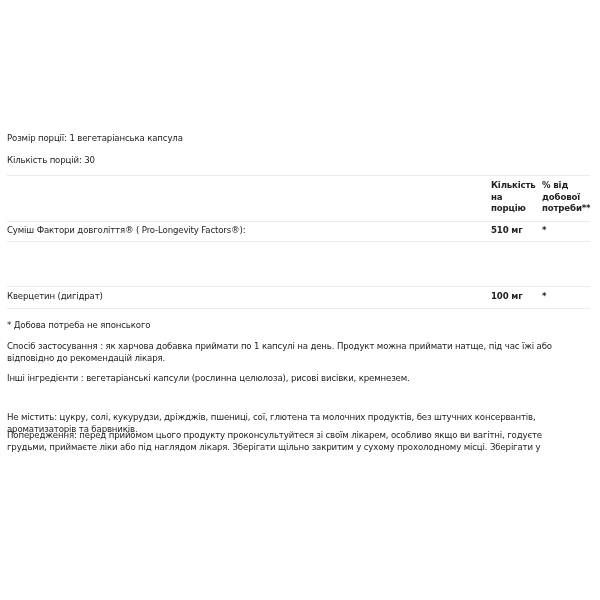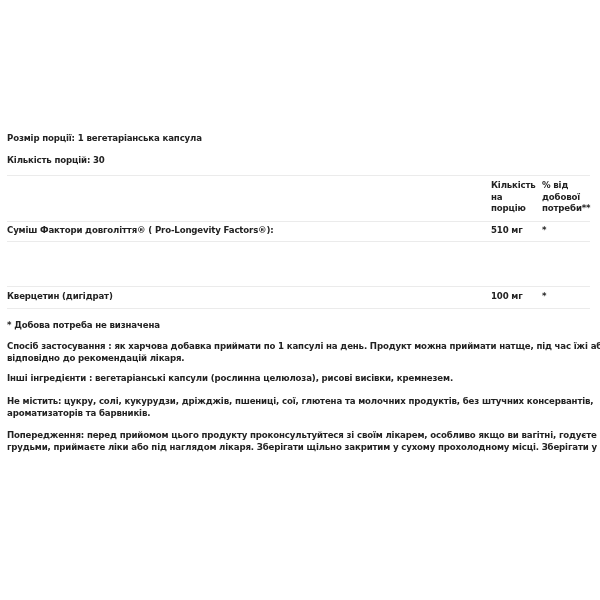--- a/index.html
+++ b/index.html
@@ -1,18 +1,18 @@
 <!DOCTYPE html>
 <html><head>
   <meta charset="utf-8">
   <style>
     html, body { margin:0; padding:0; background:#ffffff; }
     body { width:600px; height:600px; position:relative; overflow:hidden;
            font-family:"DejaVu Sans", "Liberation Sans", sans-serif; color:#222222; }
-    .t { position:absolute; left:7px; font-size:8.6px; font-weight:bold; line-height:11.5px; letter-spacing:-0.15px; white-space:nowrap; }
+    .t { position:absolute; left:7px; font-size:8.6px; font-weight:normal; line-height:11.5px; letter-spacing:-0.15px; white-space:nowrap; }
     .hr { position:absolute; left:7px; width:583px; height:1px; background:#ebebeb; }
     .col1 { position:absolute; left:491px; font-size:8.6px; font-weight:bold; line-height:11.5px; letter-spacing:-0.15px; }
     .col2 { position:absolute; left:542px; font-size:8.6px; font-weight:bold; line-height:11.5px; letter-spacing:-0.15px; }
   </style>
 </head>
 <body>
 
 <div>
   <div class="t" style="top:133px">Розмір порції: 1 вегетаріанська капсула</div>
   <div class="t" style="top:155px">Кількість порцій: 30</div>
@@ -37,30 +37,30 @@
 
   <div class="t" style="top:246px">
   </div>
   <div class="hr" style="top:286px"></div>
 
   <div class="t" style="top:291px">Кверцетин (дигідрат)</div>
   <div class="col1" style="top:291px">100 мг</div>
   <div class="col2" style="top:291px">*</div>
   <div class="hr" style="top:308px"></div>
 
-  <div class="t" style="top:320px">* Добова потреба не визначена</div>
+  <div class="t" style="top:320px">* Добова потреба не японського</div>
 
   <div class="t" style="top:341px">
     <div>Спосіб застосування : як харчова добавка приймати по 1 капсулі на день. Продукт можна приймати натще, під час їжі або</div>
     <div>відповідно до рекомендацій лікаря.</div>
   </div>
 
   <div class="t" style="top:373px">Інші інгредієнти : вегетаріанські капсули (рослинна целюлоза), рисові висівки, кремнезем.</div>
 
-  <div class="t" style="top:396px">
+  <div class="t" style="top:412px">
     <div>Не містить: цукру, солі, кукурудзи, дріжджів, пшениці, сої, глютена та молочних продуктів, без штучних консервантів,</div>
     <div>ароматизаторів та барвників.</div>
   </div>
 
   <div class="t" style="top:430px">
     <div>Попередження: перед прийомом цього продукту проконсультуйтеся зі своїм лікарем, особливо якщо ви вагітні, годуєте</div>
     <div>грудьми, приймаєте ліки або під наглядом лікаря. Зберігати щільно закритим у сухому прохолодному місці.  Зберігати у</div>
   </div>
 </div>
 

